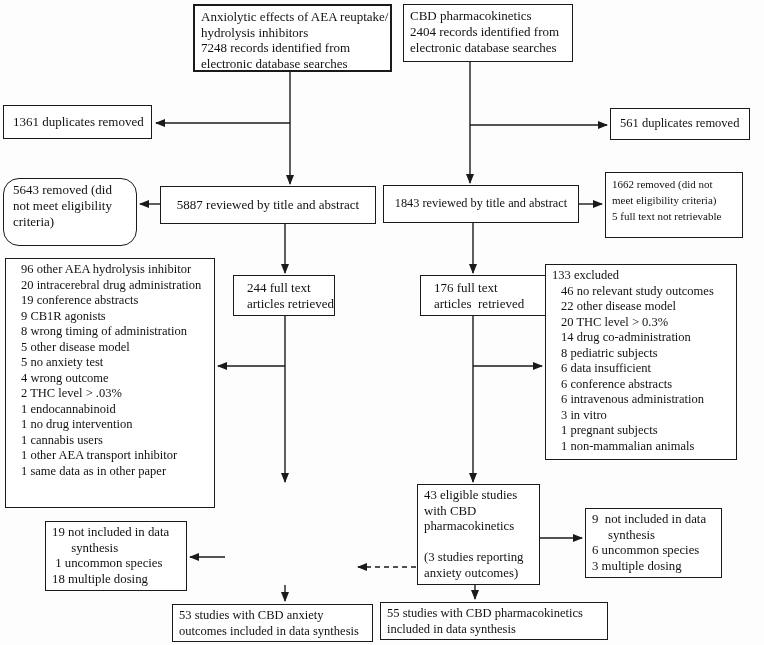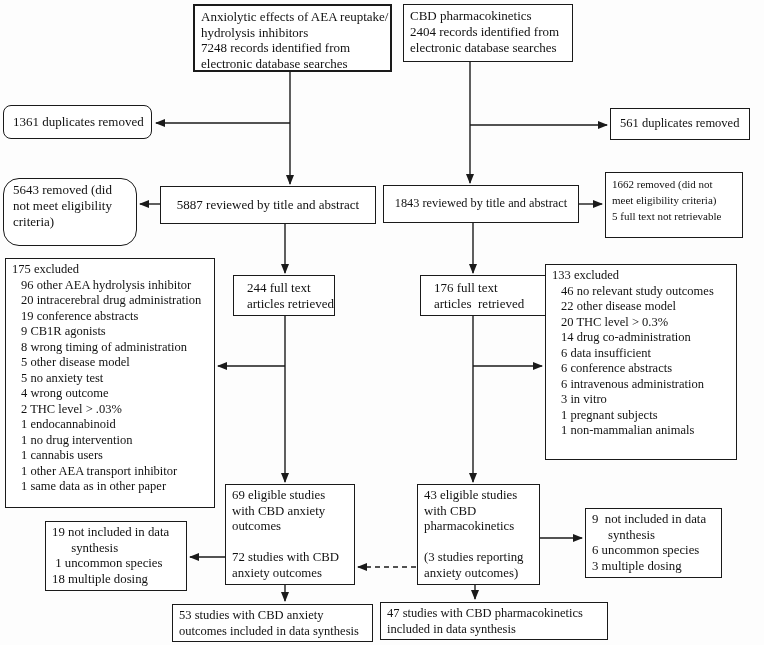--- a/index.html
+++ b/index.html
@@ -13,21 +13,21 @@
     border:1.5px solid #1a1a1a;font-size:12.5px;line-height:15.5px;
     padding:3px 4px 3px 6px;
   }
   .ln{white-space:pre;min-height:15.5px;}
   .sub .ln, .ln.sub{padding-left:9px;}
   .vc{display:flex;flex-direction:column;justify-content:center;}
   .ctr{align-items:center;padding-left:2px;padding-right:2px;}
 
   #b-aea{left:193px;top:4px;width:199px;height:68px;border-width:2px;font-size:13px;line-height:15px;}
   #b-cbd{left:403px;top:4px;width:170px;height:58px;font-size:13px;line-height:16px;}
-  #b-dup-l{left:3px;top:105px;width:149px;height:34px;padding-left:9px;font-size:13px;border-radius:8px;}
+  #b-dup-l{left:3px;top:105px;width:149px;height:34px;padding-left:9px;font-size:13px;}
   #b-dup-r{left:610px;top:108px;width:140px;height:32px;padding-left:9px;}
   #b-rem-l{left:3px;top:178px;width:134px;height:68px;font-size:13px;line-height:16px;padding-left:9px;border-radius:16px;}
   #b-rev-l{left:160px;top:186px;width:216px;height:38px;font-size:13px;}
   #b-rev-r{left:383px;top:185px;width:196px;height:38px;font-size:12.3px;}
   #b-rem-r{left:605px;top:172px;width:138px;height:66px;font-size:11px;line-height:16px;}
   #b-excl-l{left:5px;top:258px;width:210px;height:250px;}
   #b-ft-l{left:233px;top:275px;width:102px;height:41px;padding-left:13px;font-size:13px;}
   #b-ft-r{left:420px;top:275px;width:129px;height:41px;padding-left:13px;font-size:13px;}
   #b-excl-r{left:545px;top:264px;width:192px;height:196px;}
   #b-elig-l{left:225px;top:484px;width:130px;height:101px;font-size:12.8px;}
@@ -104,21 +104,20 @@
       <div class="ln">1843 reviewed by title and abstract</div>
     </div>
 
   <div class="box" id="b-rem-r">
       <div class="ln">1662 removed (did not</div>
       <div class="ln">meet eligibility criteria)</div>
       <div class="ln">5 full text not retrievable</div>
     </div>
 
   <div class="box" id="b-excl-l">
-    <div class="ln">175 excluded</div>
     <div class="sub">
         <div class="ln">96 other AEA hydrolysis inhibitor</div>
         <div class="ln">20 intracerebral drug administration</div>
         <div class="ln">19 conference abstracts</div>
         <div class="ln">9 CB1R agonists</div>
         <div class="ln">8 wrong timing of administration</div>
         <div class="ln">5 other disease model</div>
         <div class="ln">5 no anxiety test</div>
         <div class="ln">4 wrong outcome</div>
         <div class="ln">2 THC level &gt; .03%</div>
@@ -140,37 +139,30 @@
       <div class="ln">articles  retrieved</div>
     </div>
 
   <div class="box" id="b-excl-r">
     <div class="ln">133 excluded</div>
     <div class="sub">
         <div class="ln">46 no relevant study outcomes</div>
         <div class="ln">22 other disease model</div>
         <div class="ln">20 THC level &gt; 0.3%</div>
         <div class="ln">14 drug co-administration</div>
+        <div class="ln">8 pediatric subjects</div>
         <div class="ln">6 data insufficient</div>
         <div class="ln">6 conference abstracts</div>
         <div class="ln">6 intravenous administration</div>
         <div class="ln">3 in vitro</div>
         <div class="ln">1 pregnant subjects</div>
         <div class="ln">1 non-mammalian animals</div>
       </div>
   </div>
 
-  <div class="box" id="b-elig-l">
-      <div class="ln">69 eligible studies</div>
-      <div class="ln">with CBD anxiety</div>
-      <div class="ln">outcomes</div>
-      <div class="ln"></div>
-      <div class="ln">72 studies with CBD</div>
-      <div class="ln">anxiety outcomes</div>
-    </div>
 
   <div class="box" id="b-elig-r">
       <div class="ln">43 eligible studies</div>
       <div class="ln">with CBD</div>
       <div class="ln">pharmacokinetics</div>
       <div class="ln"></div>
       <div class="ln">(3 studies reporting</div>
       <div class="ln">anxiety outcomes)</div>
     </div>
 
@@ -187,17 +179,17 @@
       <div class="ln">6 uncommon species</div>
       <div class="ln">3 multiple dosing</div>
     </div>
 
   <div class="box" id="b-syn-l">
       <div class="ln">53 studies with CBD anxiety</div>
       <div class="ln">outcomes included in data synthesis</div>
     </div>
 
   <div class="box" id="b-syn-r">
-      <div class="ln">47 studies with CBD pharmacokinetics</div>
+      <div class="ln">55 studies with CBD pharmacokinetics</div>
       <div class="ln">included in data synthesis</div>
     </div>
 
 </div>
 
 </body></html>

